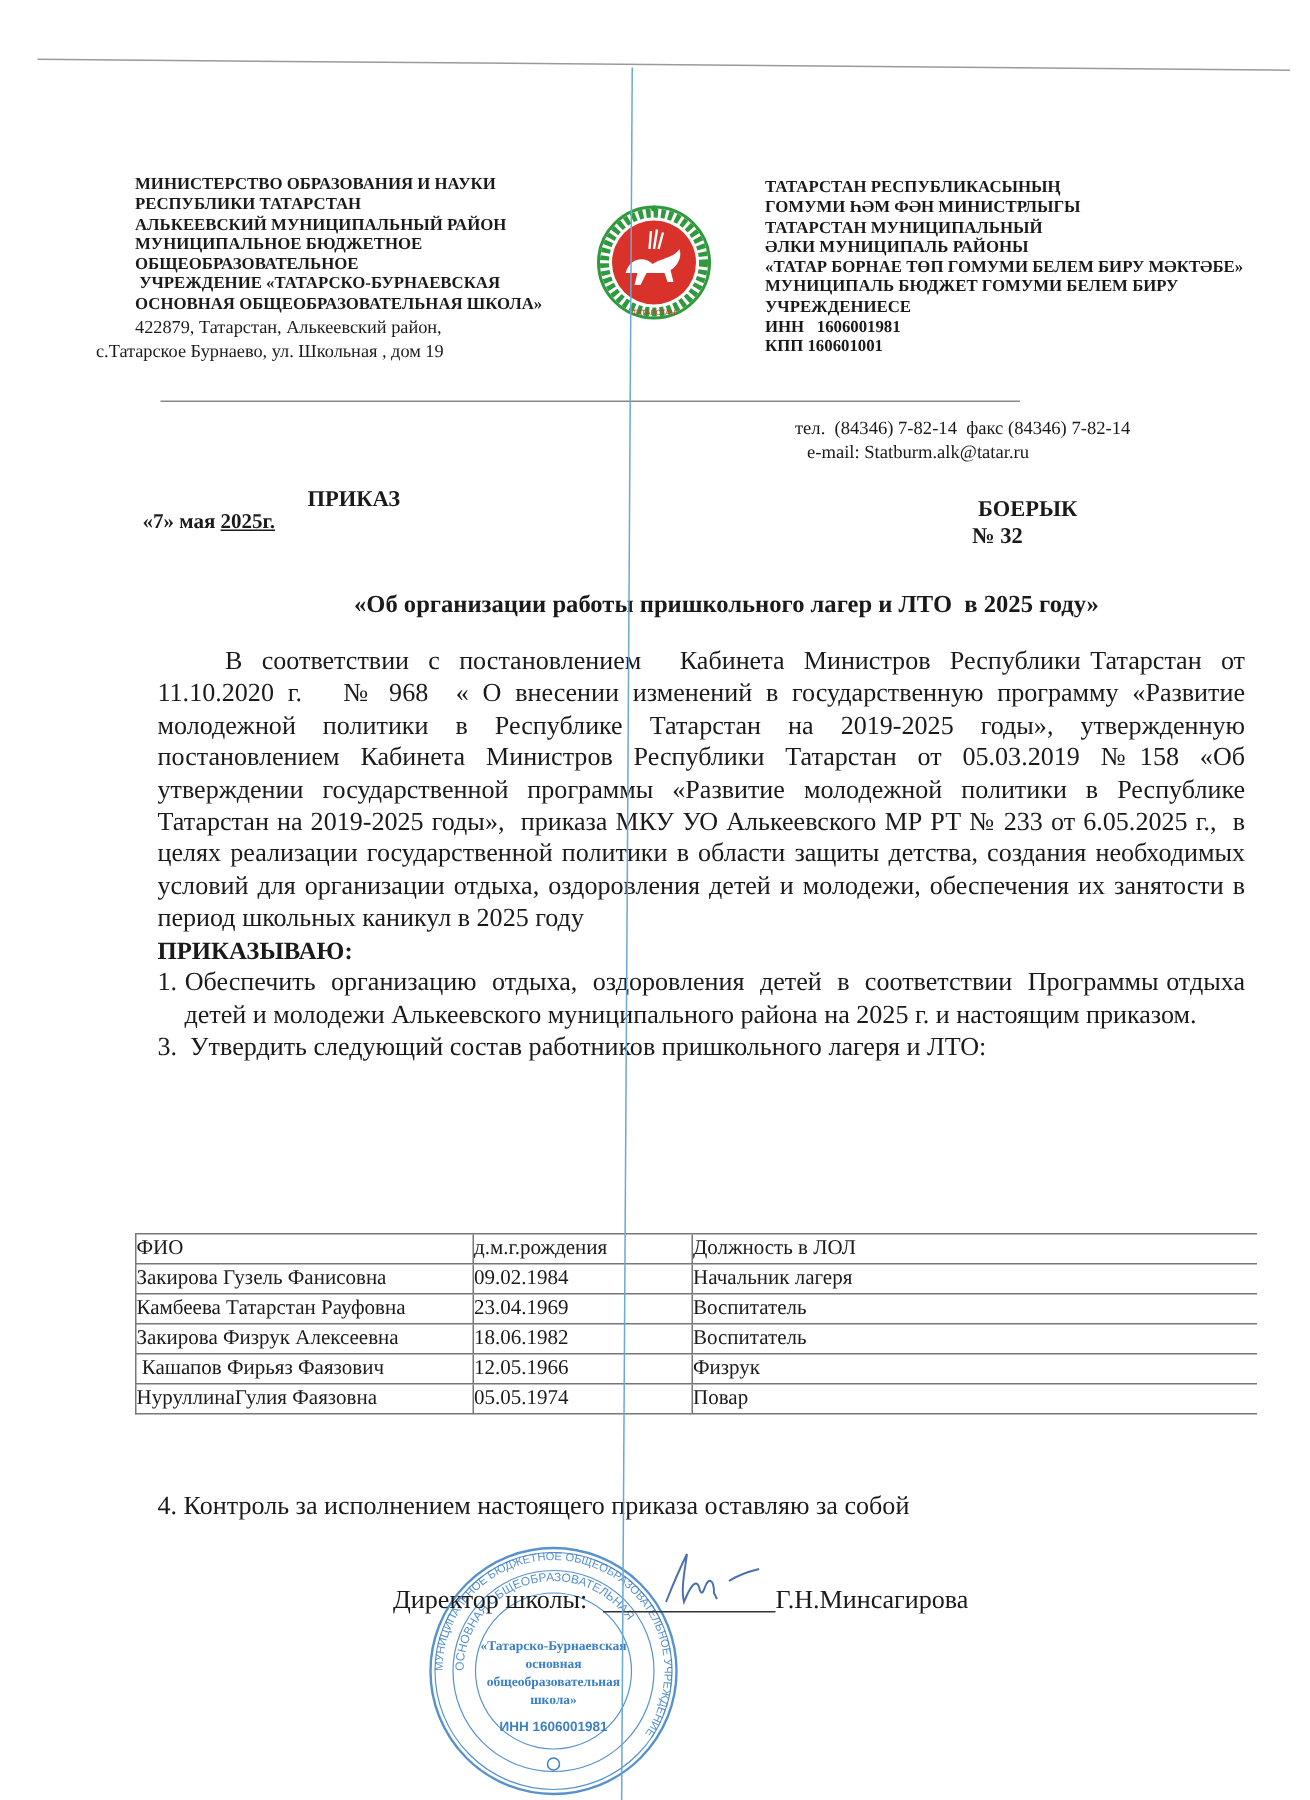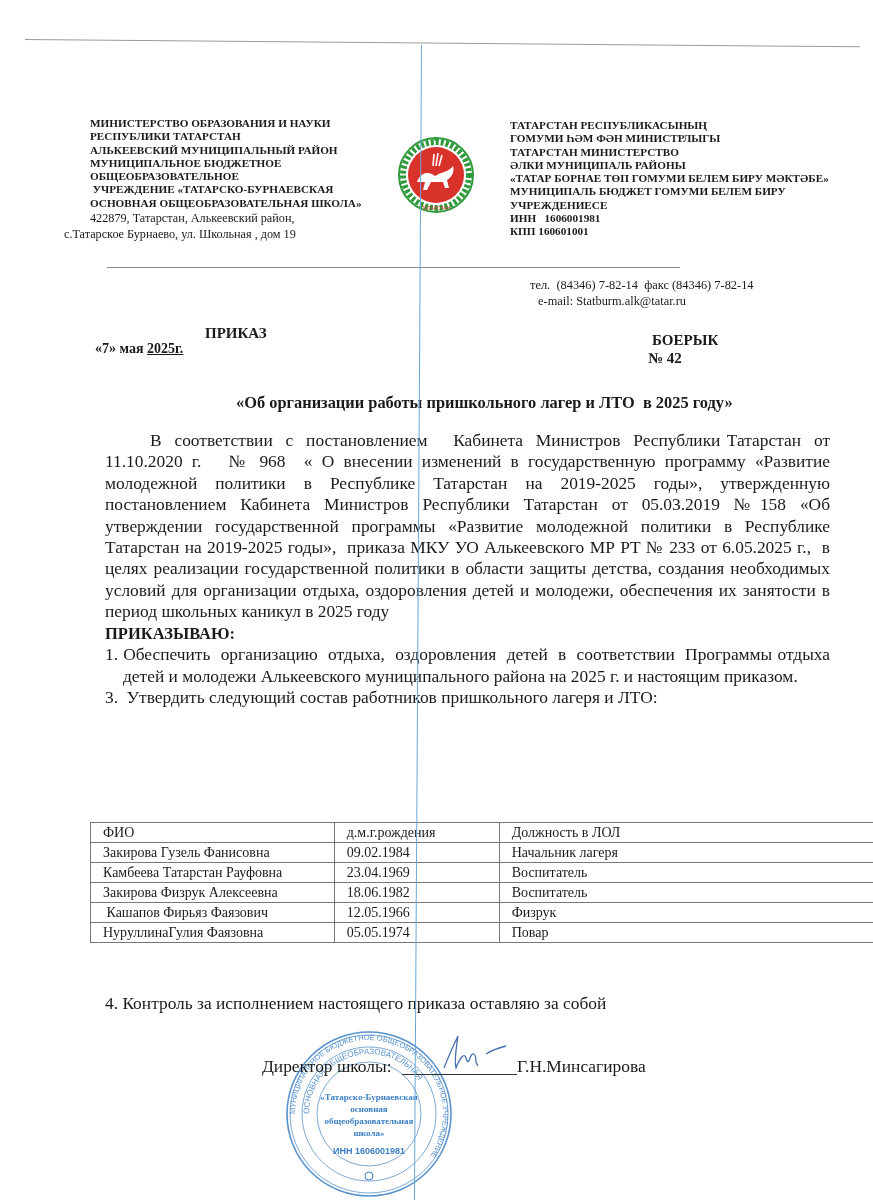--- a/index.html
+++ b/index.html
@@ -29,21 +29,21 @@
   .body-text { left: 105px; top: 430px; width: 725px; font-size: 17.4px; line-height: 21.4px;
                text-align: justify; }
   .body-text .p1 { text-indent: 45px; margin: 0; }
   .orders { left: 105px; top: 623px; width: 725px; font-size: 17.4px; line-height: 21.4px; }
   .orders .head { font-weight: bold; font-size: 16.5px; }
   .orders .item1 { padding-left: 18px; text-indent: -18px; text-align: justify; }
   .orders .item2 { text-align: justify; }
   .staff { left: 90px; top: 822px; border-collapse: collapse; font-size: 14px;
            font-family: "Liberation Serif", serif; }
   .staff td { border-top: 1px solid #777; border-bottom: 1px solid #777; border-left: 1px solid #777;
-              padding: 0 12px; vertical-align: top; line-height: 19px; font-family: Liberation Serif, serif; }
+              padding: 0 0; vertical-align: top; line-height: 19px; font-family: Liberation Serif, serif; }
   .staff td.c1 { width: 224px; }
   .staff td.c2 { width: 145px; }
   .staff td.c3 { width: 376px; border-right: none; }
   .staff tr.hdr td { height: 19px; }
   .staff td:first-child { border-left: 1px solid #777; }
   .control { left: 105px; top: 993px; font-size: 17.4px; }
   .director { left: 262px; top: 1056px; font-size: 17.4px; }
   .sign-line { left: 402px; top: 1074px; width: 115px; height: 1px; background: #333; }
   .director-name { left: 517px; top: 1056px; font-size: 17.4px; }
   .signature { left: 440px; top: 1028px; width: 70px; height: 48px; }
@@ -74,40 +74,40 @@
     <path d="M20 46 C 24 34, 34 36, 38 40 C 44 36, 52 36, 56 30 C 58 36, 54 42, 50 44 L 52 52 L 48 52 L 46 46 L 34 46 L 30 54 L 26 54 L 28 46 Z" fill="#ffffff"></path>
     <path d="M36 30 L 37 18 M 39 30 L 41 17 M 42 30 L 45 19" stroke="#ffffff" stroke-width="1.6" fill="none"></path>
     <circle cx="39" cy="3" r="2" fill="#2f9a3c"></circle>
     <text x="39" y="74" font-size="5" text-anchor="middle" fill="#d8322a" font-family="Liberation Sans, sans-serif">ТАТАРСТАН</text>
   </svg>
 </div>
 
 <div class="abs hdr-right">
   <div>ТАТАРСТАН РЕСПУБЛИКАСЫНЫҢ</div>
   <div>ГОМУМИ ҺӘМ ФӘН МИНИСТРЛЫГЫ</div>
-  <div>ТАТАРСТАН МИНИСТЕРСТВО</div>
+  <div>ТАТАРСТАН МУНИЦИПАЛЬНЫЙ</div>
   <div>ӘЛКИ МУНИЦИПАЛЬ РАЙОНЫ</div>
   <div>«ТАТАР БОРНАЕ ТӨП ГОМУМИ БЕЛЕМ БИРУ МӘКТӘБЕ»</div>
   <div>МУНИЦИПАЛЬ  БЮДЖЕТ ГОМУМИ БЕЛЕМ БИРУ</div>
   <div>УЧРЕЖДЕНИЕСЕ</div>
   <div style="white-space:pre">ИНН   1606001981</div>
   <div>КПП 160601001</div>
 </div>
 
 <div class="abs sep-line"></div>
 
 <div class="abs contacts">
   <div style="white-space:pre">тел.  (84346) 7-82-14  факс (84346) 7-82-14</div>
   <div class="mail">e-mail: Statburm.alk@tatar.ru</div>
 </div>
 
 <div class="abs prikaz">ПРИКАЗ</div>
 <div class="abs date"><span style="white-space:pre">«7» мая </span><u>2025г.</u></div>
 <div class="abs boerik">БОЕРЫК</div>
-<div class="abs num">№ 42</div>
+<div class="abs num">№ 32</div>
 
 <div class="abs title" style="white-space:pre">«Об организации работы пришкольного лагер и ЛТО  в 2025 году»</div>
 
 <div class="abs body-text">
   <p class="p1" style="white-space:pre-wrap">В  соответствии  с  постановлением    Кабинета  Министров  Республики Татарстан  от 11.10.2020 г.   № 968  « О внесении изменений в государственную программу «Развитие молодежной политики в Республике Татарстан на 2019-2025 годы», утвержденную постановлением Кабинета Министров Республики Татарстан от 05.03.2019 №158 «Об  утверждении государственной программы «Развитие молодежной политики в Республике Татарстан на 2019-2025 годы»,  приказа МКУ УО Алькеевского МР РТ № 233 от 6.05.2025 г.,  в целях реализации государственной политики в области защиты детства, создания необходимых условий для организации отдыха, оздоровления детей и молодежи, обеспечения их занятости в период школьных каникул в 2025 году</p>
 </div>
 
 <div class="abs orders">
   <div class="head">ПРИКАЗЫВАЮ:</div>
   <div class="item1" style="white-space:pre-wrap">1. Обеспечить  организацию  отдыха,  оздоровления  детей  в  соответствии  Программы отдыха детей и молодежи Алькеевского муниципального района на 2025 г. и настоящим приказом.</div>

